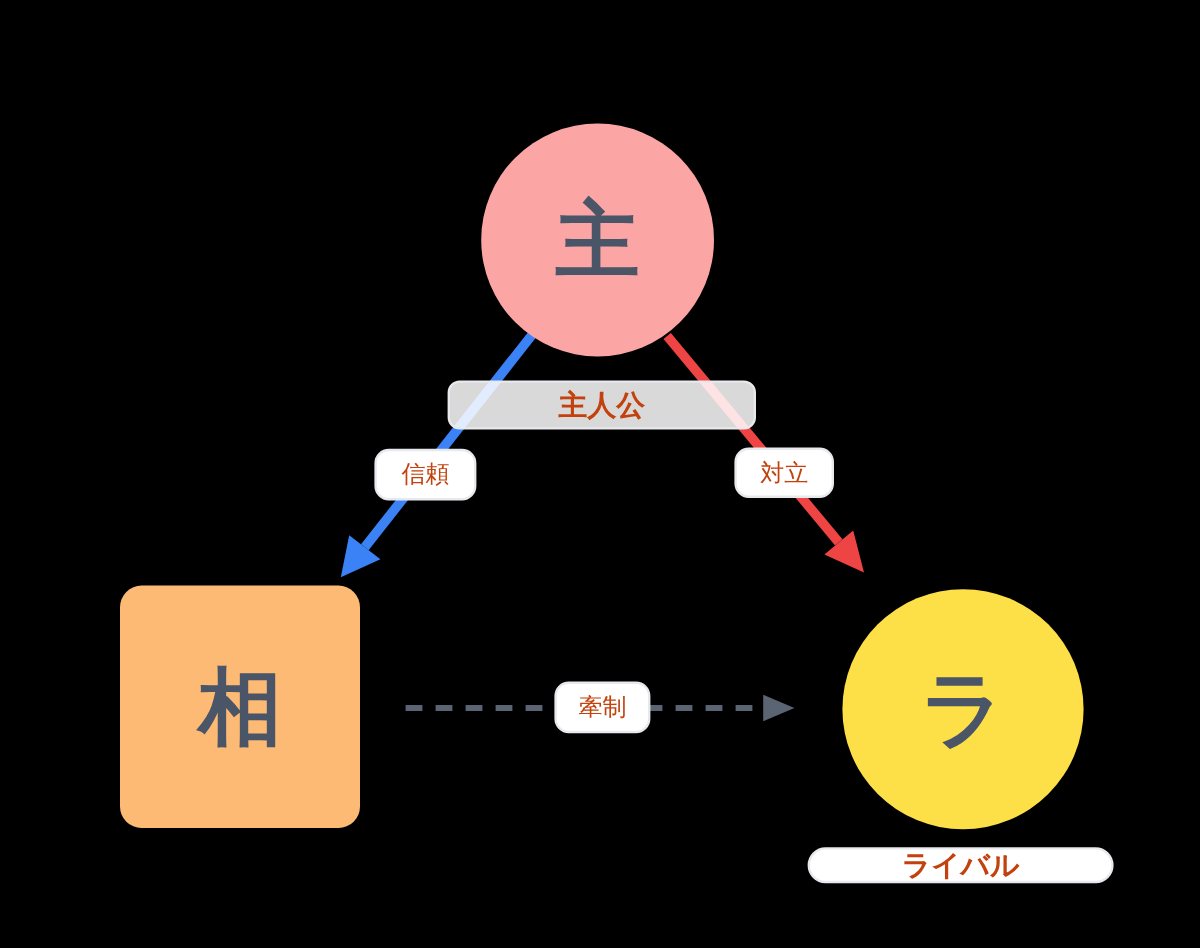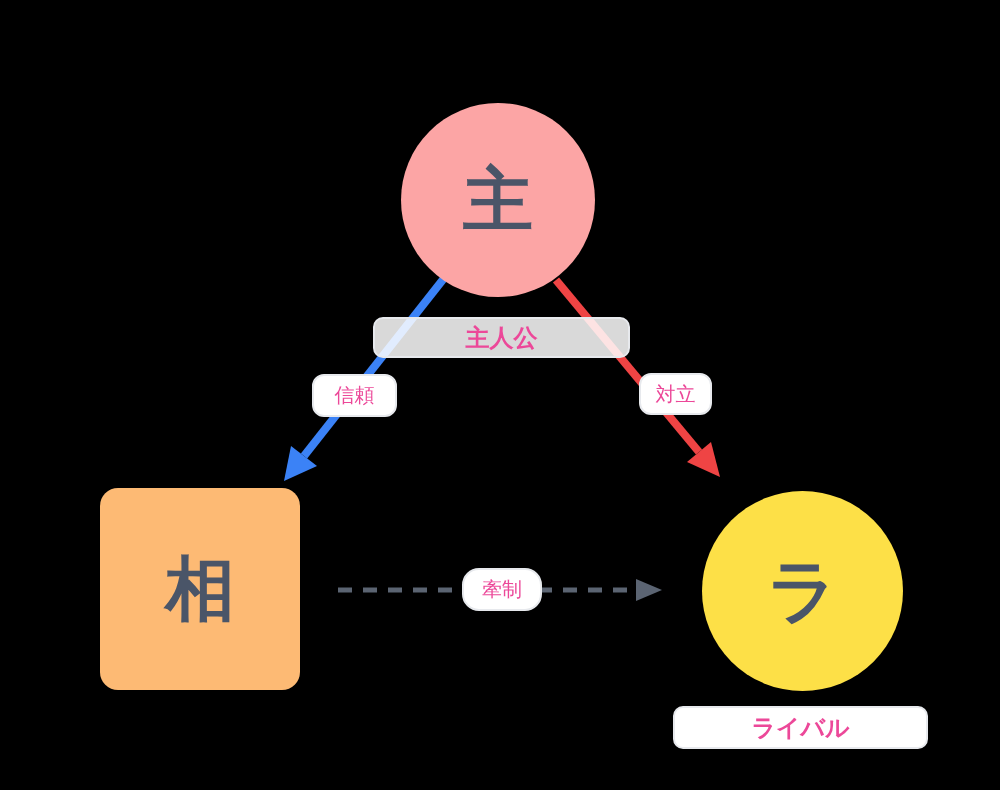--- a/index.html
+++ b/index.html
@@ -14,32 +14,32 @@
     z-index:2; font-weight:700; font-size:70px; color:#4A5568; line-height:1;
   }
   .node.circle { border-radius:50%; }
   #node-protagonist { left:401px; top:103px; width:194px; height:194px; background:#FCA5A5; }
   #node-partner     { left:100px; top:488px; width:200px; height:202px; background:#FDBA74; border-radius:18px; }
   #node-rival       { left:702px; top:491px; width:201px; height:200px; background:#FDE047; }
 
   .name-label, .edge-label {
     position:absolute; display:flex; align-items:center; justify-content:center;
     background:#ffffff; border:2px solid #E7E9ED; border-radius:10px;
-    box-sizing:border-box; color:#ec4899; z-index:3; white-space:nowrap;
+    box-sizing:border-box; color:#c2410c; z-index:3; white-space:nowrap;
   }
   .name-label { font-weight:700; font-size:24px; }
   .edge-label { font-weight:400; font-size:20px; border-radius:12px; }
 
   #label-protagonist { left:373px; top:317px; width:257px; height:41px; background:rgba(255,255,255,0.85); }
   #label-partner     { left:72px;  top:705px; width:255px; height:43px; }
-  #label-rival       { left:673px; top:706px; width:255px; height:43px; }
+  #label-rival       { left:673px; top:706px; width:255px; height:30px;border-radius:16px; }
 
   #edge-label-trust     { left:312px; top:374px; width:85px; height:43px; }
-  #edge-label-conflict  { left:639px; top:373px; width:73px; height:42px; }
-  #edge-label-restraint { left:462px; top:568px; width:80px; height:43px;border-radius:17px; }
+  #edge-label-conflict  { left:612px; top:373px; width:83px; height:42px; }
+  #edge-label-restraint { left:462px; top:568px; width:80px; height:43px; }
 </style>
 </head>
 <body>
 
 <div class="canvas">
 
   <svg class="arrows" width="1000" height="790" viewBox="0 0 1000 790">
 
     <line x1="445" y1="277" x2="304" y2="456" stroke-width="8" stroke="#3B82F6"></line>
     <polygon points="284,481 291,446 317,466" fill="#3B82F6"></polygon>

